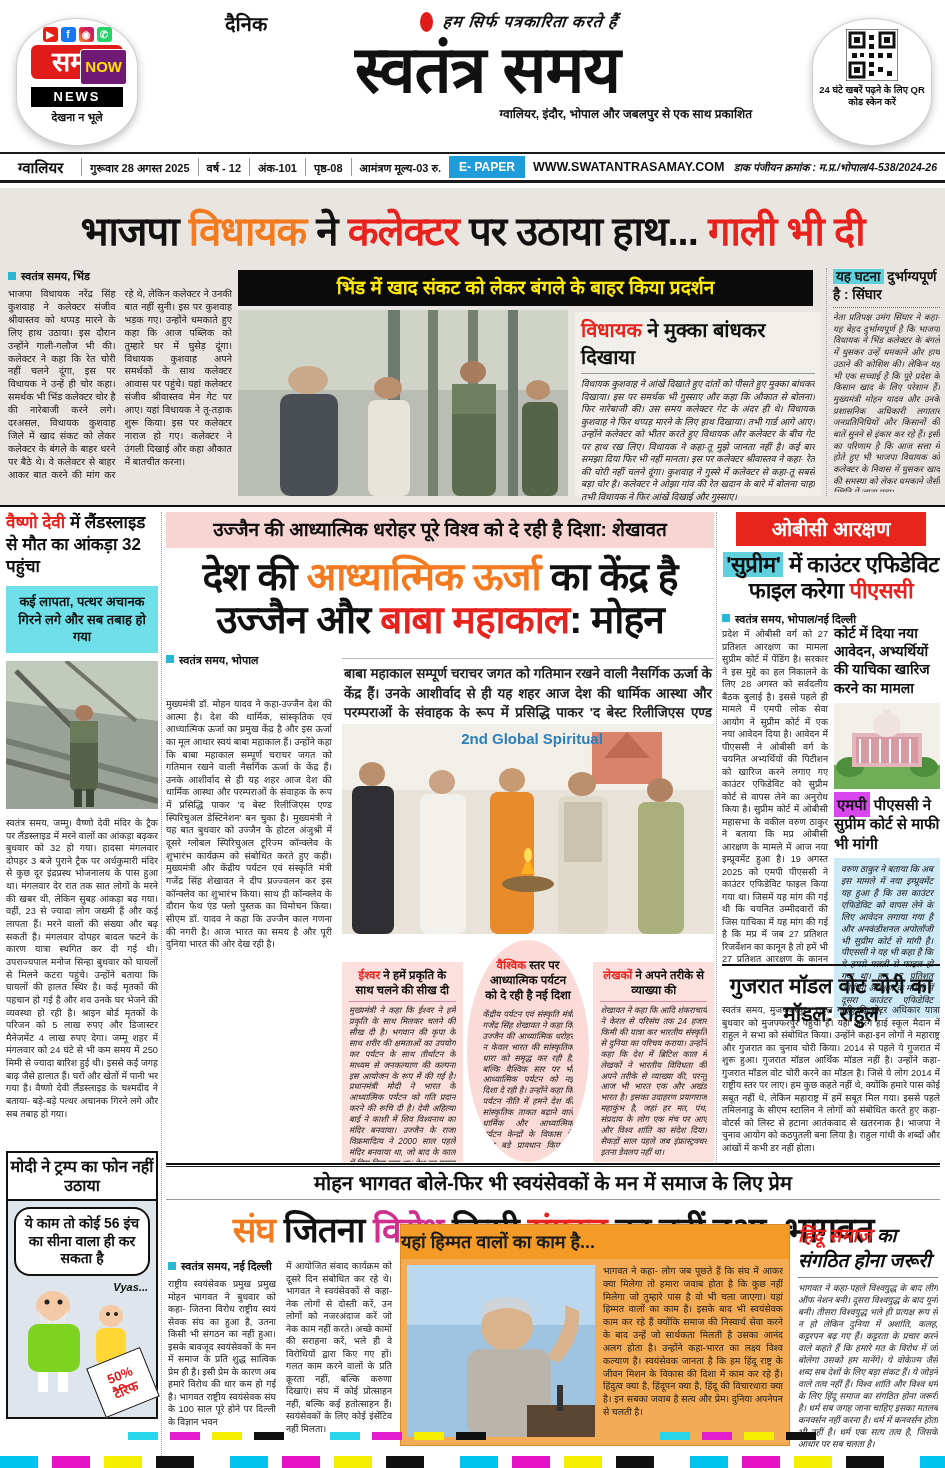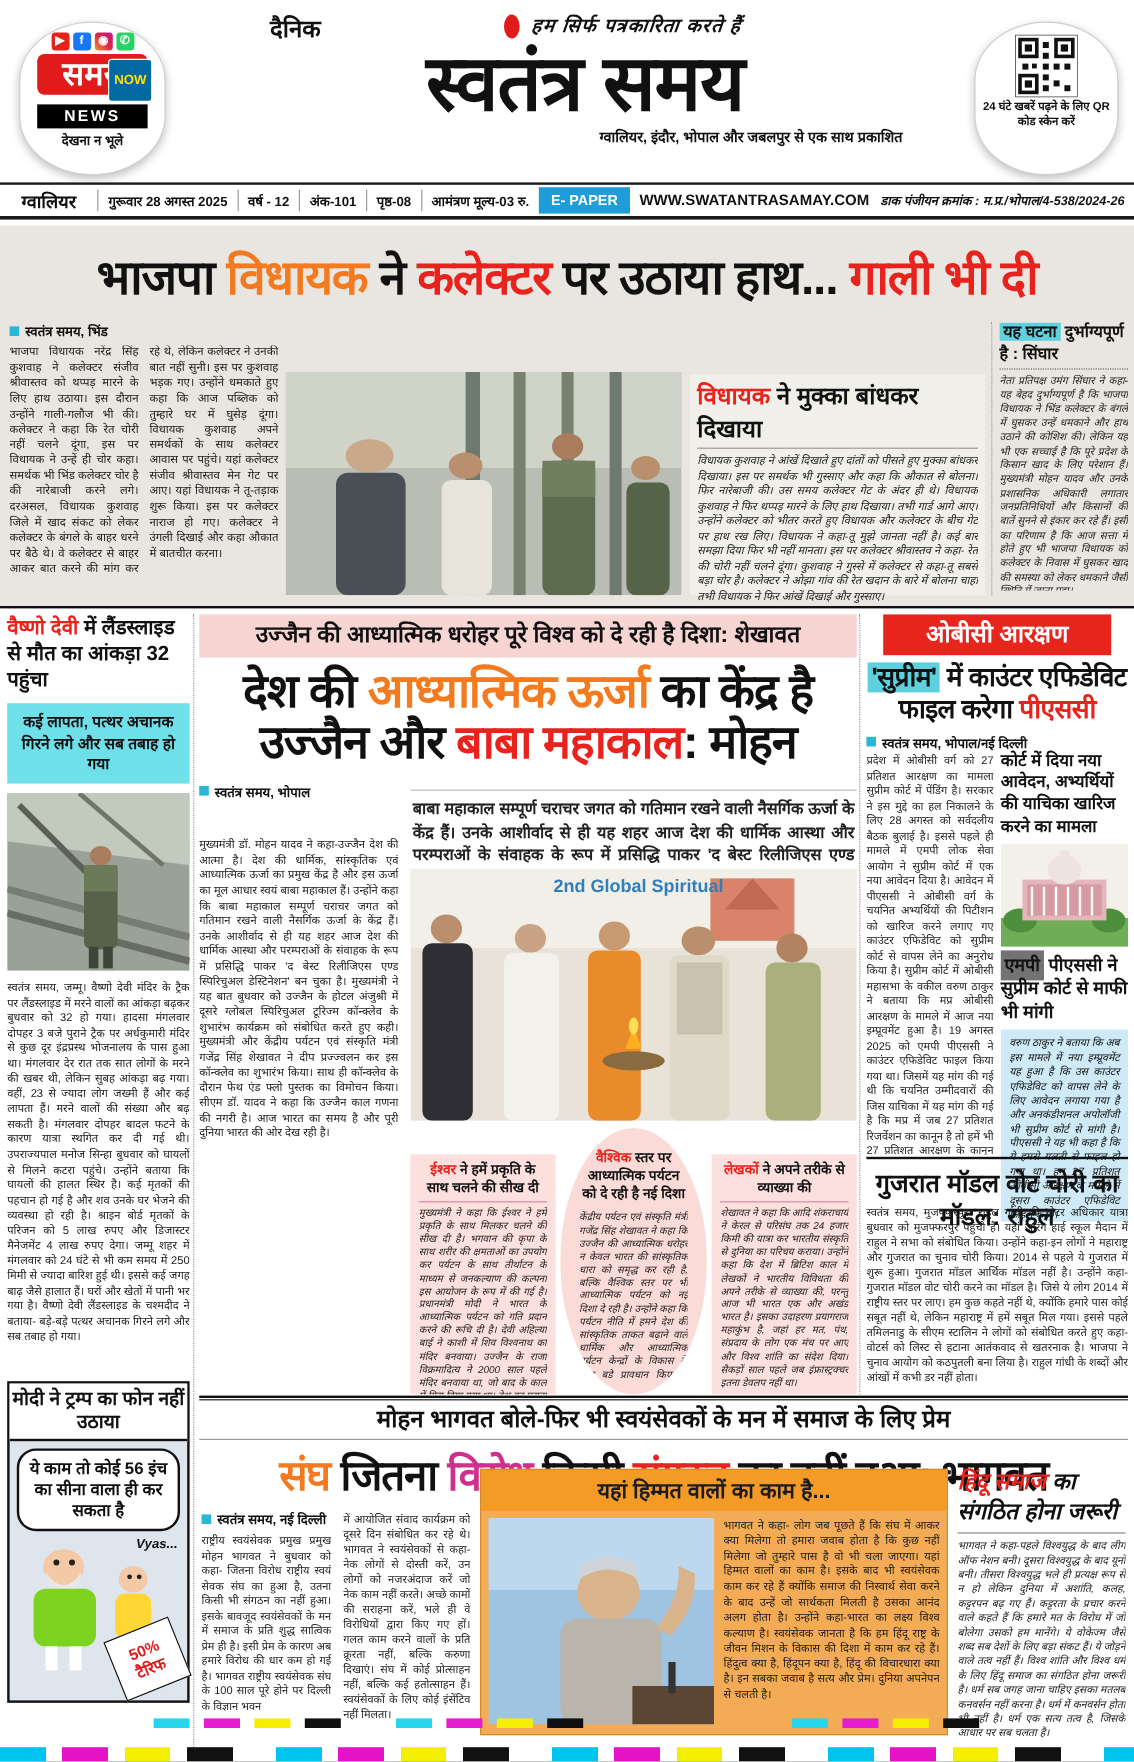--- a/index.html
+++ b/index.html
@@ -11,21 +11,21 @@
   
   .badge { border:1px solid #cfcfcf; border-radius:50%/38%; box-shadow:0 3px 8px rgba(0,0,0,.25);
            background:#fff; text-align:center; padding-top:8px; }
   .social-row { display:flex; justify-content:center; gap:3px; margin-bottom:3px; }
   .si { width:15px; height:15px; border-radius:3px; color:#fff; font-size:10px; line-height:15px;
         font-weight:bold; display:inline-block; text-align:center; }
   .si.yt { background:#e62117; } .si.fb { background:#1877f2; }
   .si.ig { background:linear-gradient(45deg,#f09433,#dc2743,#bc1888); } .si.wa { background:#25d366; }
   .logo-red { background:#e11a1a; color:#fff; font-size:27px; font-weight:900; width:92px; margin:0 auto;
               border-radius:6px; line-height:34px; position:relative; }
-  .logo-now { position:absolute; right:-4px; bottom:-6px; background:#0369a1; color:#ffe000; font-size:11px;
+  .logo-now { position:absolute; right:-4px; bottom:-6px; background:#701a75; color:#ffe000; font-size:15px;
               font-weight:900; padding:0 4px; border:1px solid #fff; border-radius:3px; }
   .logo-news { background:#000; color:#fff; font-weight:900; font-size:13px; letter-spacing:2px;
                width:92px; margin:8px auto 2px; line-height:20px; }
   .logo-tag { font-size:11px; font-weight:800; }
   .mast-topline { display:flex; align-items:flex-start; gap:10px; }
   .daily { font-size:20px; font-weight:900; }
   .red-dot { width:13px; height:20px; background:#e11a1a; border-radius:50%; display:inline-block; margin-top:2px;}
   .slogan { font-size:16px; font-weight:800; font-style:italic; transform:skewX(-6deg); letter-spacing:1px; }
   .paper-title { font-size:65px; font-weight:900; letter-spacing:-1px; line-height:1.02; white-space:nowrap; }
   .paper-sub { font-size:12px; font-weight:800; text-align:right; padding-right:8px; margin-top:2px; }
@@ -45,21 +45,21 @@
   .lead-headline { text-align:center; font-size:40px; font-weight:900; letter-spacing:-1px; white-space:nowrap; }
   .c-orange { color:#f47a1f; } .c-red { color:#e8231d; } .c-magenta { color:#cf2f8d; } .c-black { color:#111; }
   .kicker { background:#0b0b0b; color:#ffe90a; font-size:19px; font-weight:800; text-align:center; line-height:36px; }
   .byline { font-size:11px; font-weight:800; display:flex; align-items:center; gap:5px; }
   .bullet { width:8px; height:8px; background:#29b7d3; display:inline-block; }
   .bodytxt { font-size:9.5px; line-height:1.36; text-align:justify; color:#1c1c1c; overflow:hidden; }
   .cols2 { column-count:2; column-gap:9px; }
   .sub-title { font-size:20px; font-weight:900; border-bottom:1px solid #999; padding-bottom:3px; margin-bottom:4px;}
   .side-title { font-size:13.5px; font-weight:900; line-height:1.3; border-bottom:1px dotted #666; padding-bottom:4px; margin-bottom:4px; }
   .hl-cyan { background:#5fd1de; padding:0 3px; }
-  .hl-pink { background:#737373; padding:4px 3px; }
+  .hl-pink { background:#d946ef; padding:4px 3px; }
   .italic { font-style:italic; }
 
   
   .v-title { font-size:17px; font-weight:900; line-height:1.3; }
   .cyanbox { background:#6fe0e9; font-size:13px; font-weight:800; text-align:center; padding:7px 4px; line-height:1.35; }
   .cartoon-box { border:2.5px solid #111; background:#dfe5ec; }
   .cartoon-title { background:#fff; border-bottom:2px solid #111; font-size:16px; font-weight:900; text-align:center; line-height:1.2; padding:4px 2px; }
   .bubble { background:#fff; border:2px solid #111; border-radius:16px; font-size:14px; font-weight:900; text-align:center; padding:6px 6px; line-height:1.25; margin:6px 6px 0; }
   .tariff { position:absolute; background:#fff; border:1.5px solid #111; color:#e11a1a; font-size:13px; font-weight:900;
             transform:rotate(-22deg); padding:10px 6px; text-align:center; line-height:1.2; }
@@ -79,21 +79,21 @@
   .obc-headline { font-size:22px; font-weight:900; text-align:center; line-height:1.2; letter-spacing:-.5px; }
   .subhead { font-size:14px; font-weight:800; line-height:1.3; }
   .ap-title { font-size:15px; font-weight:900; line-height:1.3; }
   .bluebox { background:#cfeaf7; padding:6px 7px; font-size:8.8px; font-style:italic; line-height:1.35; text-align:justify; overflow:hidden; }
   .rahul-h { font-size:21px; font-weight:900; text-align:center; border-top:2px solid #111; padding-top:5px; }
 
   
   .bh-strip { font-size:20px; font-weight:800; text-align:center; border-top:1.5px solid #222; border-bottom:1px solid #999; line-height:32px; }
   .bh-headline { text-align:center; font-size:35px; font-weight:900; letter-spacing:-1px; white-space:nowrap; }
   .orangebox { background:#f3ab56; border:1px solid #d98b27; }
-  .orangebox .ob-head { background:#f49a26; font-size:18px; font-weight:900; text-align:center; line-height:34px; color:#1c1c1c; }
+  .orangebox .ob-head { background:#f49a26; font-size:18px; font-weight:900; line-height:34px; color:#1c1c1c; }
   .ob-body { font-size:9.3px; line-height:1.38; text-align:justify; color:#1c1c1c; overflow:hidden; }
   .hs-title { font-size:19px; font-weight:900; font-style:italic; line-height:1.3; border-bottom:1px solid #888; padding-bottom:4px; }
 
   .dotsep-v { border-left:1px dotted #999; }
   .hrule { background:#111; }
 
   .regmark { display:flex; gap:12px; }
   .regmark span { width:30px; height:8px; display:inline-block; }
   .rm-c { background:#27d6ea; } .rm-m { background:#e41cd0; } .rm-y { background:#f4ee00; } .rm-k { background:#101010; }
   .printbar { background:repeating-linear-gradient(90deg,#00c4f0 0 38px,#fff 38px 52px,#e612c8 52px 90px,#fff 90px 104px,#f4ee00 104px 142px,#fff 142px 156px,#111 156px 194px,#fff 194px 230px); }
@@ -171,20 +171,21 @@
     <span class="epaper-btn">E- PAPER</span>
     <span class="website">WWW.SWATANTRASAMAY.COM</span>
     <span class="reg">डाक पंजीयन क्रमांक : म.प्र./भोपाल/4-538/2024-26</span>
   </div>
 
   <section class="lead-bg abs" style="left:0;top:188px;width:945px;height:317px;">
     <div class="lead-headline" style="margin-top:14px;">
       <span class="c-black">भाजपा </span><span class="c-orange">विधायक</span><span class="c-black"> ने </span><span class="c-red">कलेक्टर</span><span class="c-black"> पर उठाया हाथ... </span><span class="c-red">गाली भी दी</span>
     </div>
 
+    <div class="kicker abs" style="left:238px;top:82px;width:575px;height:36px;">भिंड में खाद संकट को लेकर बंगले के बाहर किया प्रदर्शन</div>
 
     <div class="abs" style="left:8px;top:80px;width:224px;height:230px;">
       <div class="byline">
         <span class="bullet"></span>
         <span>स्वतंत्र समय, भिंड</span>
       </div>
       <div class="bodytxt cols2" style="height:205px;margin-top:5px;">भाजपा विधायक नरेंद्र सिंह कुशवाह ने कलेक्टर संजीव श्रीवास्तव को थप्पड़ मारने के लिए हाथ उठाया। इस दौरान उन्होंने गाली-गलौज भी की। कलेक्टर ने कहा कि रेत चोरी नहीं चलने दूंगा, इस पर विधायक ने उन्हें ही चोर कहा। समर्थक भी भिंड कलेक्टर चोर है की नारेबाजी करने लगे। दरअसल, विधायक कुशवाह जिले में खाद संकट को लेकर कलेक्टर के बंगले के बाहर धरने पर बैठे थे। वे कलेक्टर से बाहर आकर बात करने की मांग कर रहे थे, लेकिन कलेक्टर ने उनकी बात नहीं सुनी। इस पर कुशवाह भड़क गए। उन्होंने धमकाते हुए कहा कि आज पब्लिक को तुम्हारे घर में घुसेड़ दूंगा। विधायक कुशवाह अपने समर्थकों के साथ कलेक्टर आवास पर पहुंचे। यहां कलेक्टर संजीव श्रीवास्तव मेन गेट पर आए। यहां विधायक ने तू-तड़ाक शुरू किया। इस पर कलेक्टर नाराज हो गए। कलेक्टर ने उंगली दिखाई और कहा औकात में बातचीत करना।</div>
     </div>
 
     <svg class="abs" style="left:238px;top:122px;" width="330" height="186" viewBox="0 0 330 186">

